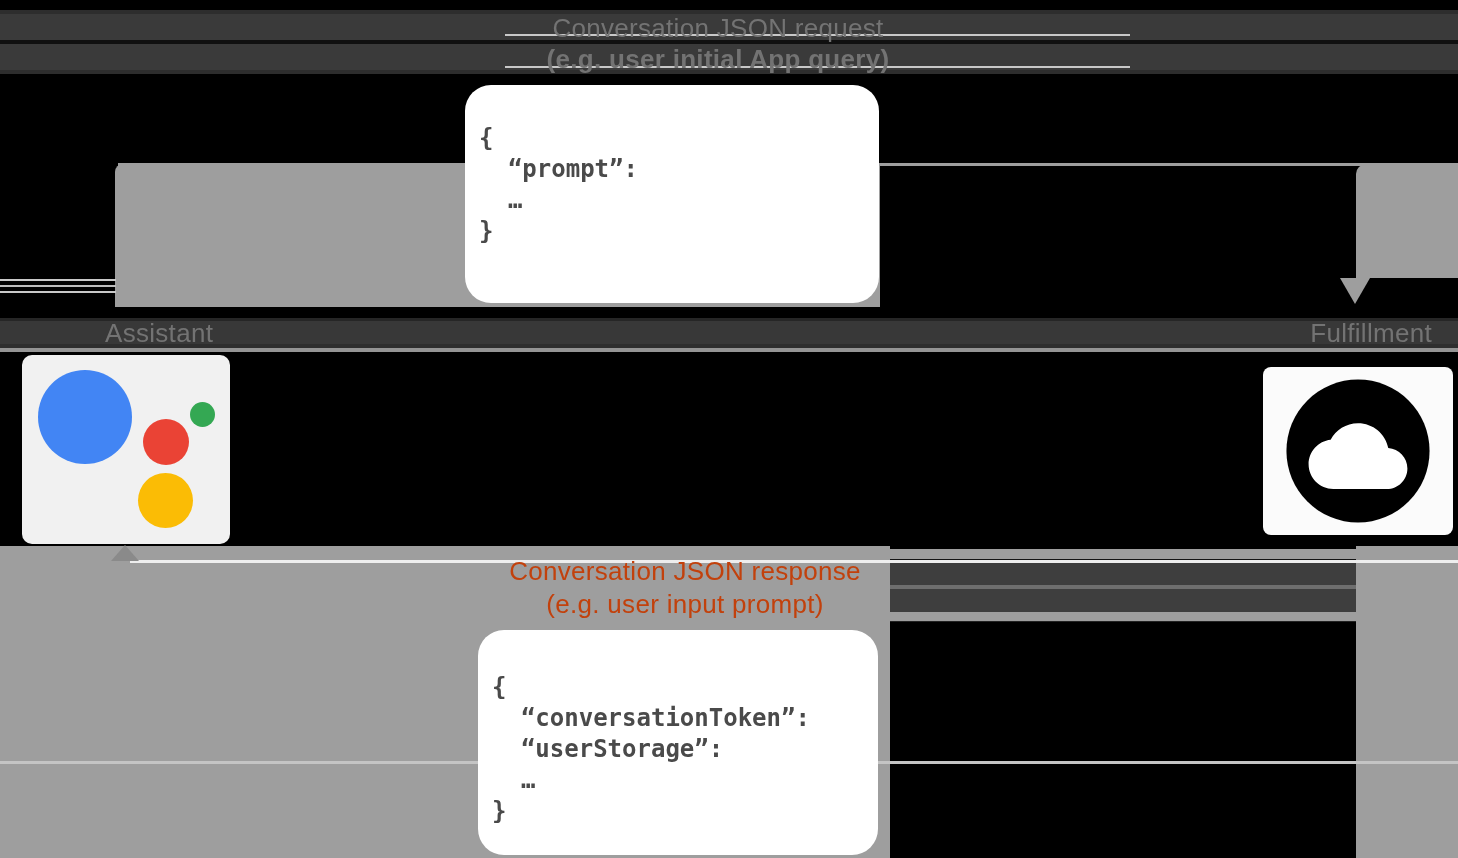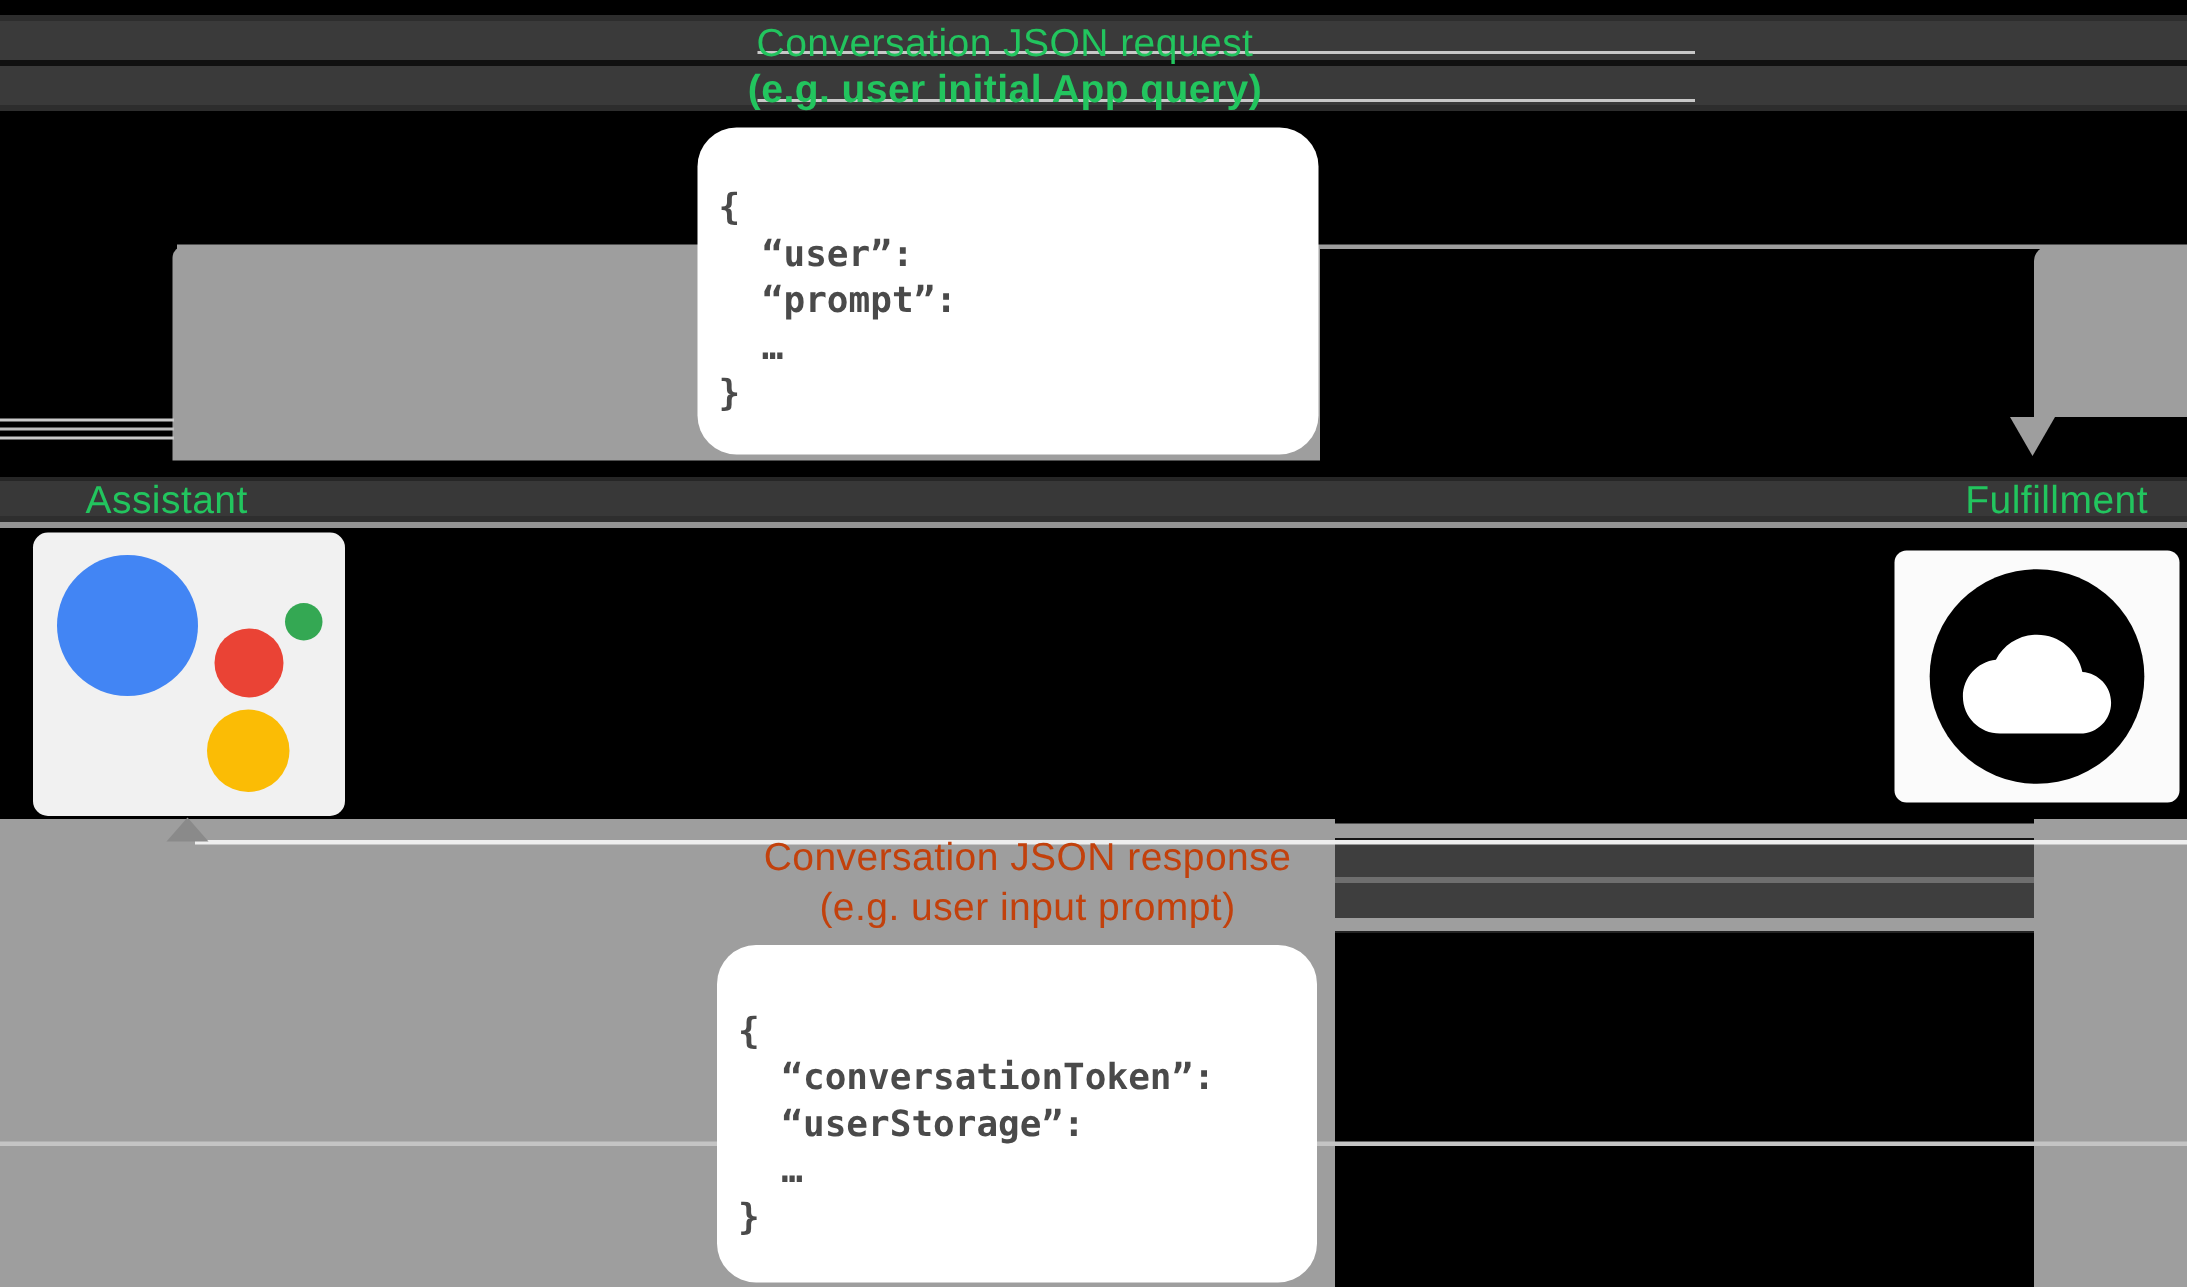--- a/index.html
+++ b/index.html
@@ -29,21 +29,21 @@
   .ll2{top:285px;background:#bdbdbd;}
   .ll3{top:291px;background:#c9c9c9;}
   .speck{position:absolute;left:505px;width:625px;height:2px;background:rgba(255,255,255,.72);z-index:2;}
   .sp1{top:34px;} .sp2{top:66px;}
   
   .tri{position:absolute;width:0;height:0;z-index:3;}
   .tri-down{left:1340px;top:278px;border-left:15px solid transparent;border-right:15px solid transparent;border-top:26px solid #9e9e9e;}
   .tri-up{left:111px;top:545px;border-left:14px solid transparent;border-right:14px solid transparent;border-bottom:16px solid #8a8a8a;}
   
   .label{position:absolute;z-index:4;font-size:26px;line-height:30px;letter-spacing:.3px;}
-  .dark-label{color:#22c55e;}
+  .dark-label{color:#737373;margin-left:48px;}
   .gray-label{color:#c2410c;}
   .top-l1{left:0;top:13px;width:1340px;text-align:center;}
   .top-l2{left:0;top:44px;width:1340px;text-align:center;font-weight:bold;}
   .bot-l1{left:0;top:556px;width:1370px;text-align:center;}
   .bot-l2{left:0;top:589px;width:1370px;text-align:center;}
   .assistant-label{left:57px;top:318px;}
   .fulfillment-label{right:26px;top:318px;}
   .midline{position:absolute;left:0;top:348px;width:1458px;height:4px;background:#949494;z-index:3;}
   
   .json-box{position:absolute;background:#ffffff;border-radius:26px;z-index:5;
@@ -76,21 +76,20 @@
   <div class="hline top-hline"></div>
   <div class="gray top-left-gray"></div>
   <div class="gray top-right-col"></div>
   <div class="tri tri-down"></div>
   <div class="ll ll1"></div>
   <div class="ll ll2"></div>
   <div class="ll ll3"></div>
 
   <div class="json-box box1">
     <div class="code-line">{</div>
-    <div class="code-line">  “user”:</div>
     <div class="code-line">  “prompt”:</div>
     <div class="code-line">  …</div>
     <div class="code-line">}</div>
   </div>
 
   <div class="band band-mid"></div>
   <div class="label dark-label assistant-label">Assistant</div>
   <div class="label dark-label fulfillment-label">Fulfillment</div>
   <div class="midline"></div>
 

